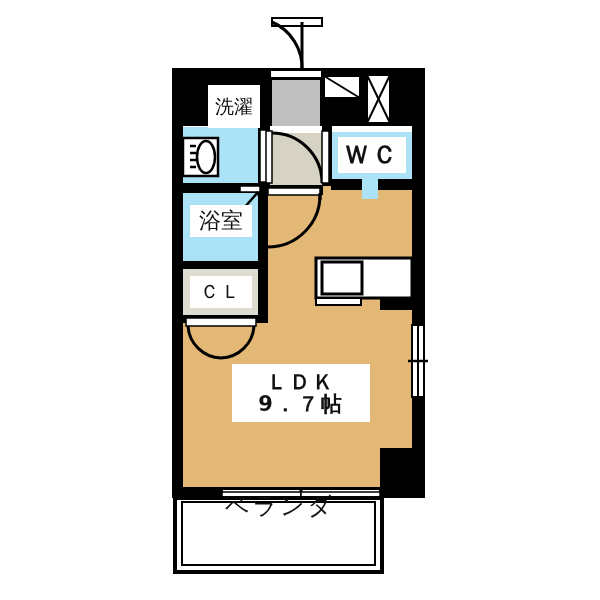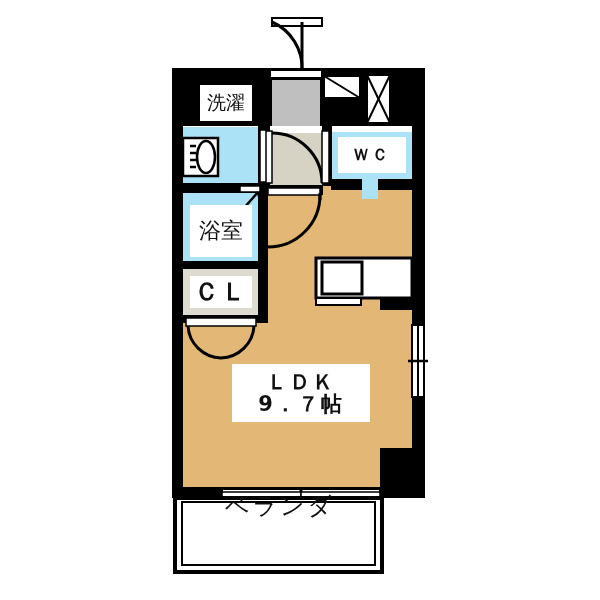--- a/index.html
+++ b/index.html
@@ -26,22 +26,22 @@
     display: flex;
     align-items: center;
     justify-content: center;
     text-align: center;
     line-height: 1.05;
     white-space: pre-line;
     font-weight: 500;
   }
   .label-wash   { font-size: 19px; letter-spacing: 0px; }
   .label-bath   { font-size: 22px; letter-spacing: 0px; }
-  .label-cl     { font-size: 25px; letter-spacing: 2px; font-weight: 700; }
-  .label-wc     { font-size: 16px; letter-spacing: 3px; font-weight: 600; }
+  .label-cl     { font-size: 19px; letter-spacing: 2px; font-weight: 400; }
+  .label-wc     { font-size: 25px; letter-spacing: 3px; font-weight: 600; }
   .label-ldk    { font-size: 21px; letter-spacing: 2px; font-weight: 600; }
   .label-veranda{ font-size: 24px; letter-spacing: 3px; font-weight: 500; }
   svg { display: block; }
   .no-sel { user-select: none; }
 </style>
 </head>
 <body>
 
 <div id="plan">
 
@@ -176,23 +176,23 @@
       <rect x="301" y="492" width="79" height="5" fill="#ffffff" stroke="#000000" stroke-width="1.5"></rect>
     </g>
 
     <g>
       <rect x="175" y="498" width="207" height="74" fill="#ffffff" stroke="#000000" stroke-width="4"></rect>
       <rect x="182" y="502" width="193" height="63" fill="#ffffff" stroke="#000000" stroke-width="2"></rect>
     </g>
 
   </svg>
 
-  <div class="room-label label-wash" style="left:200px; top:85px; width:52px; height:36px;">洗濯</div>
-
-  <div class="room-label label-bath" style="left:190px; top:205px; width:62px; height:52px;">浴室</div>
+  <div class="room-label label-wash" style="left:208px; top:85px; width:52px; height:43px;">洗濯</div>
+
+  <div class="room-label label-bath" style="left:190px; top:205px; width:62px; height:32px;">浴室</div>
 
   <div class="room-label label-cl" style="left:190px; top:276px; width:62px; height:32px;">ＣＬ</div>
 
   <div class="room-label label-wc" style="left:338px; top:137px; width:68px; height:36px;">ＷＣ</div>
 
   <div class="room-label label-ldk" style="left:232px; top:364px; width:138px; height:58px; flex-direction:column;">
     <span>ＬＤＫ</span>
     <span>9．７帖</span>
   </div>
 

